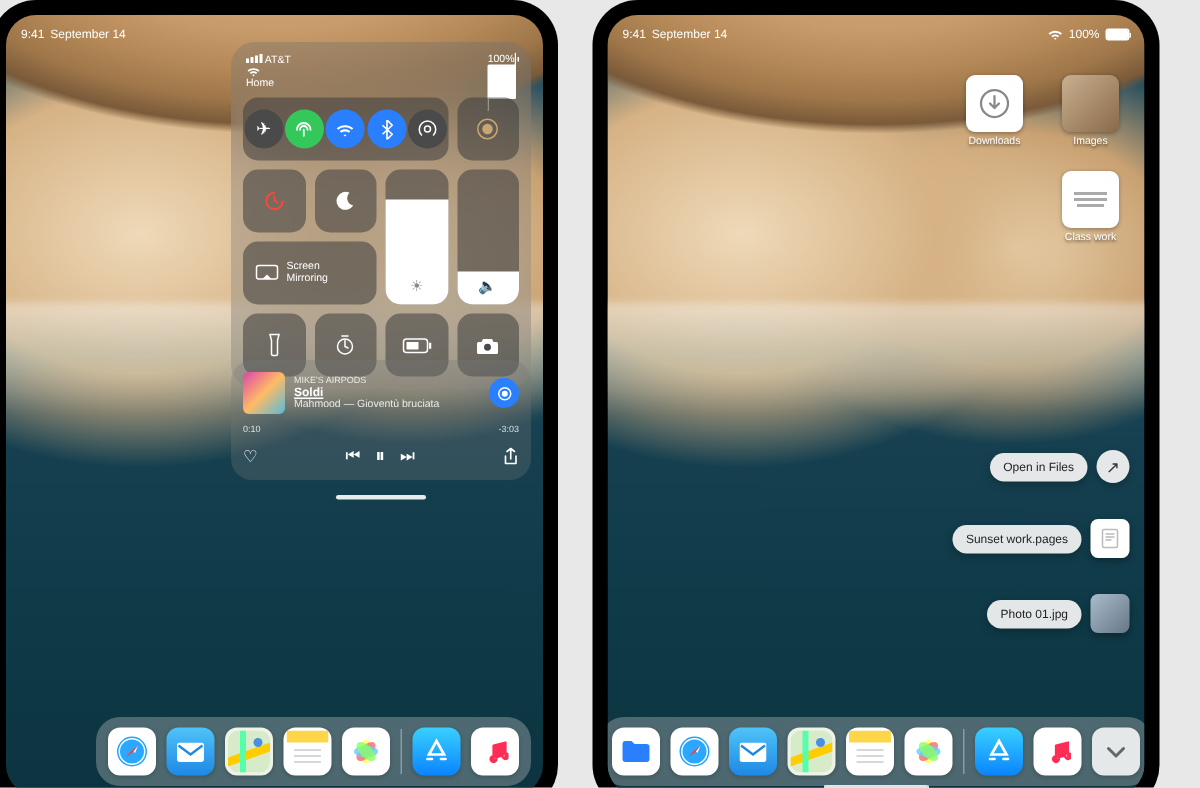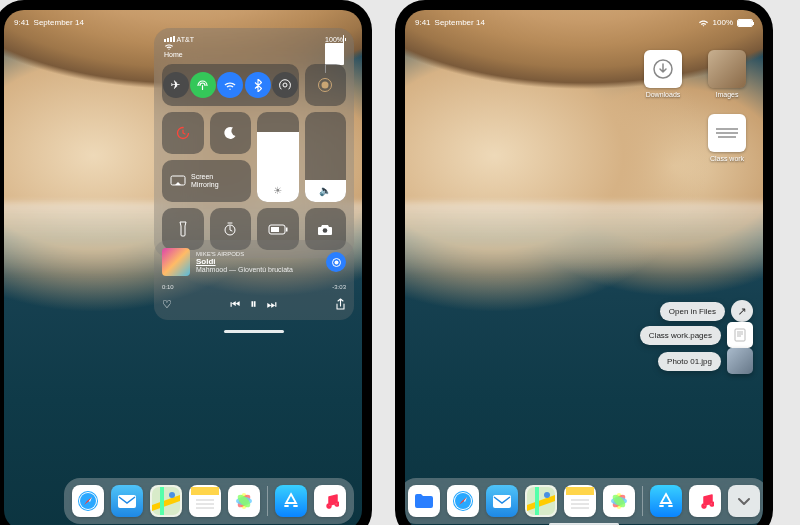--- a/index.html
+++ b/index.html
@@ -102,21 +102,21 @@
   .left .dock{left:auto;right:8px;transform:none;}
 
   
   .desk{position:absolute;top:40px;right:14px;display:flex;gap:20px;}
   .dfile{display:flex;flex-direction:column;align-items:center;gap:3px;width:44px;}
   .dfile .ic{width:38px;height:38px;border-radius:6px;background:#fff;display:flex;align-items:center;justify-content:center;font-size:16px;color:#555;box-shadow:0 1px 3px rgba(0,0,0,.3);}
   .dfile .lbl{font-size:7px;text-align:center;text-shadow:0 1px 2px rgba(0,0,0,.6);}
   .dfile.second{position:absolute;top:104px;right:14px;}
 
   
-  .ctx{position:absolute;right:10px;top:290px;display:flex;flex-direction:column;gap:0;align-items:flex-end;}
+  .ctx{position:absolute;right:10px;top:290px;display:flex;flex-direction:column;gap:24px;align-items:flex-end;}
   .ctx-row{display:flex;align-items:center;gap:6px;}
   .pill{background:rgba(240,240,240,.95);color:#222;font-size:8px;padding:5px 9px;border-radius:11px;font-weight:500;box-shadow:0 2px 6px rgba(0,0,0,.25);}
   .thumb{width:26px;height:26px;border-radius:5px;box-shadow:0 2px 5px rgba(0,0,0,.3);}
   .thumb.img1{background:linear-gradient(135deg,#e8a,#c66);}
   .thumb.doc{background:#fff;display:flex;align-items:center;justify-content:center;font-size:11px;color:#666;}
   .thumb.img2{background:linear-gradient(135deg,#abc,#678);}
   .gobtn{width:22px;height:22px;border-radius:50%;background:rgba(240,240,240,.95);color:#333;display:flex;align-items:center;justify-content:center;font-size:11px;box-shadow:0 2px 5px rgba(0,0,0,.25);}
 
   svg{display:block;}
 </style>
@@ -376,21 +376,21 @@
       </div>
       <div class="lbl">Class work</div>
     </div>
 
     <div class="ctx">
       <div class="ctx-row">
         <div class="pill">Open in Files</div>
         <div class="gobtn">↗</div>
       </div>
       <div class="ctx-row">
-        <div class="pill">Class work.pages</div>
+        <div class="pill">Sunset work.pages</div>
         <div class="thumb doc">
           <svg width="12" height="14" viewBox="0 0 12 14">
               <rect x="1" y="1" width="10" height="12" rx="1" fill="#fff" stroke="#bbb"></rect>
               <path d="M3 4h6M3 6h6M3 8h4" stroke="#bbb"></path>
             </svg>
         </div>
       </div>
       <div class="ctx-row">
         <div class="pill">Photo 01.jpg</div>
         <div class="thumb img2"></div>

